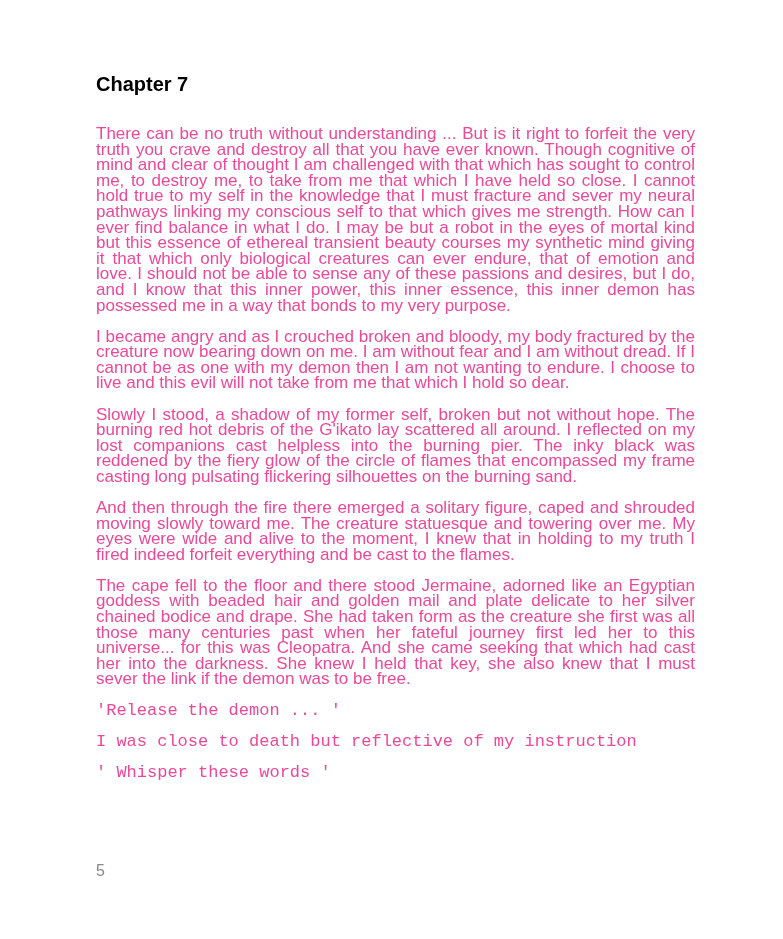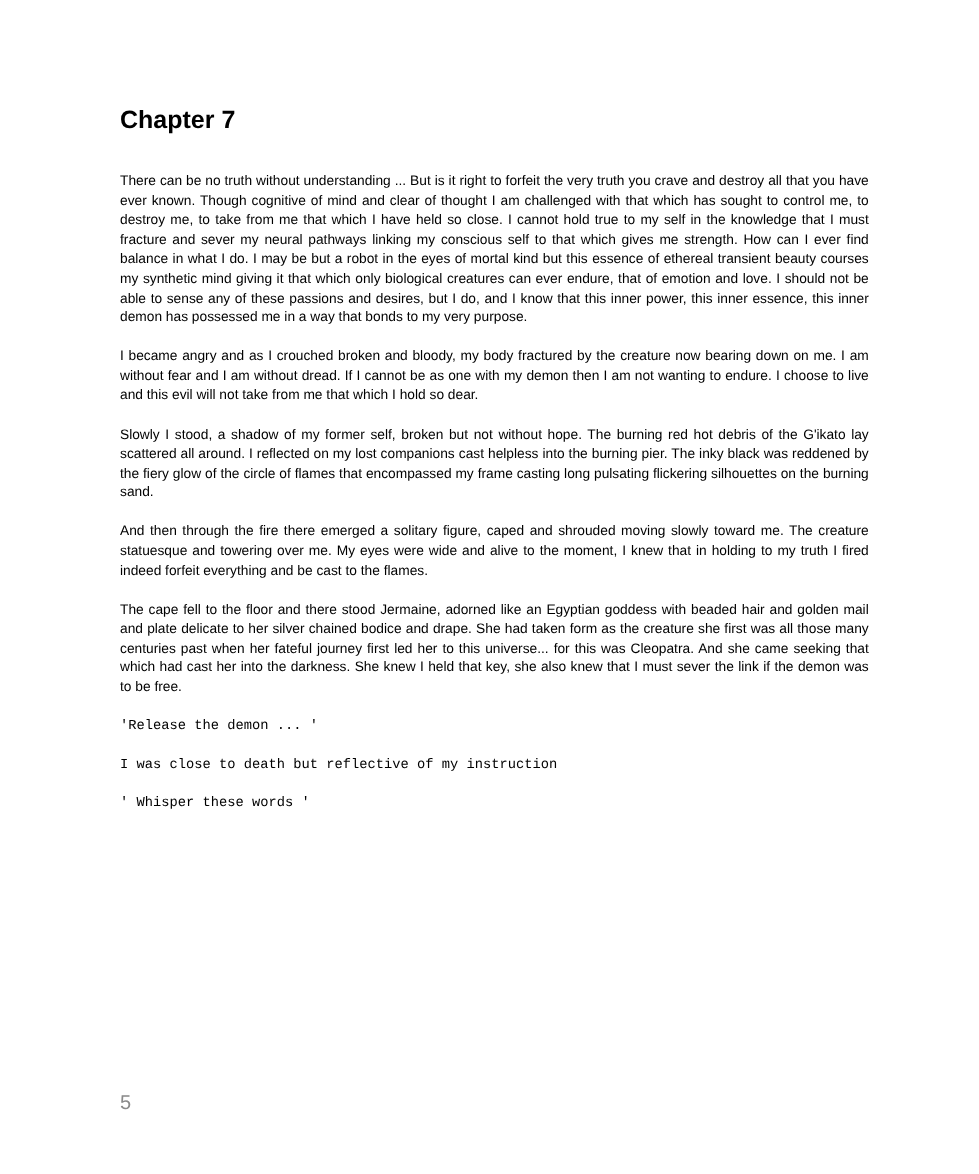--- a/index.html
+++ b/index.html
@@ -10,21 +10,21 @@
   body {
     width: 783px;
     height: 939px;
     position: relative;
     overflow: hidden;
     font-family: "Liberation Sans", sans-serif;
     color: #1a1a1a;
   }
   .page {
     position: absolute;
-    left: 0; top: 12px;
+    left: 0; top: 0;
     width: 783px;
     height: 822px;
     background: #ffffff;
   }
   .chapter-title {
     position: absolute;
     left: 96px;
     top: 71px;
     margin: 0;
     font-size: 20px;
@@ -34,24 +34,24 @@
     letter-spacing: 0px;
   }
   .body-text {
     position: absolute;
     left: 96px;
     top: 126px;
     width: 599px;
   }
   .para {
     margin: 0 0 15.5px 0;
-    font-size: 11px;
+    font-size: 17px;
     line-height: 15.6px;
     text-align: justify;
-    color: #000000;
+    color: #ec4899;
   }
   .para.short {
     text-align: left;
     font-family: Liberation Mono, monospace;
   }
   .page-number {
     position: absolute;
     left: 96px;
     top: 861px;
     font-size: 16px;

